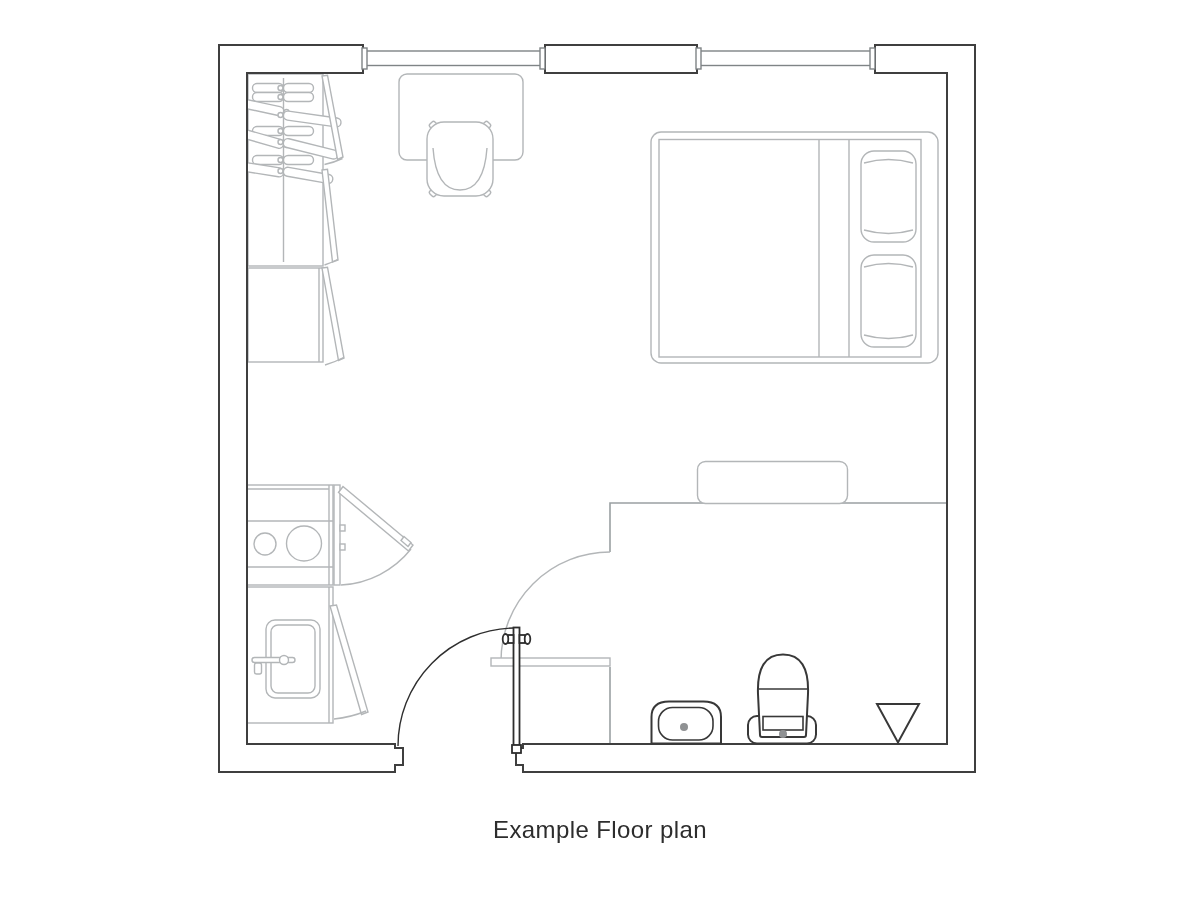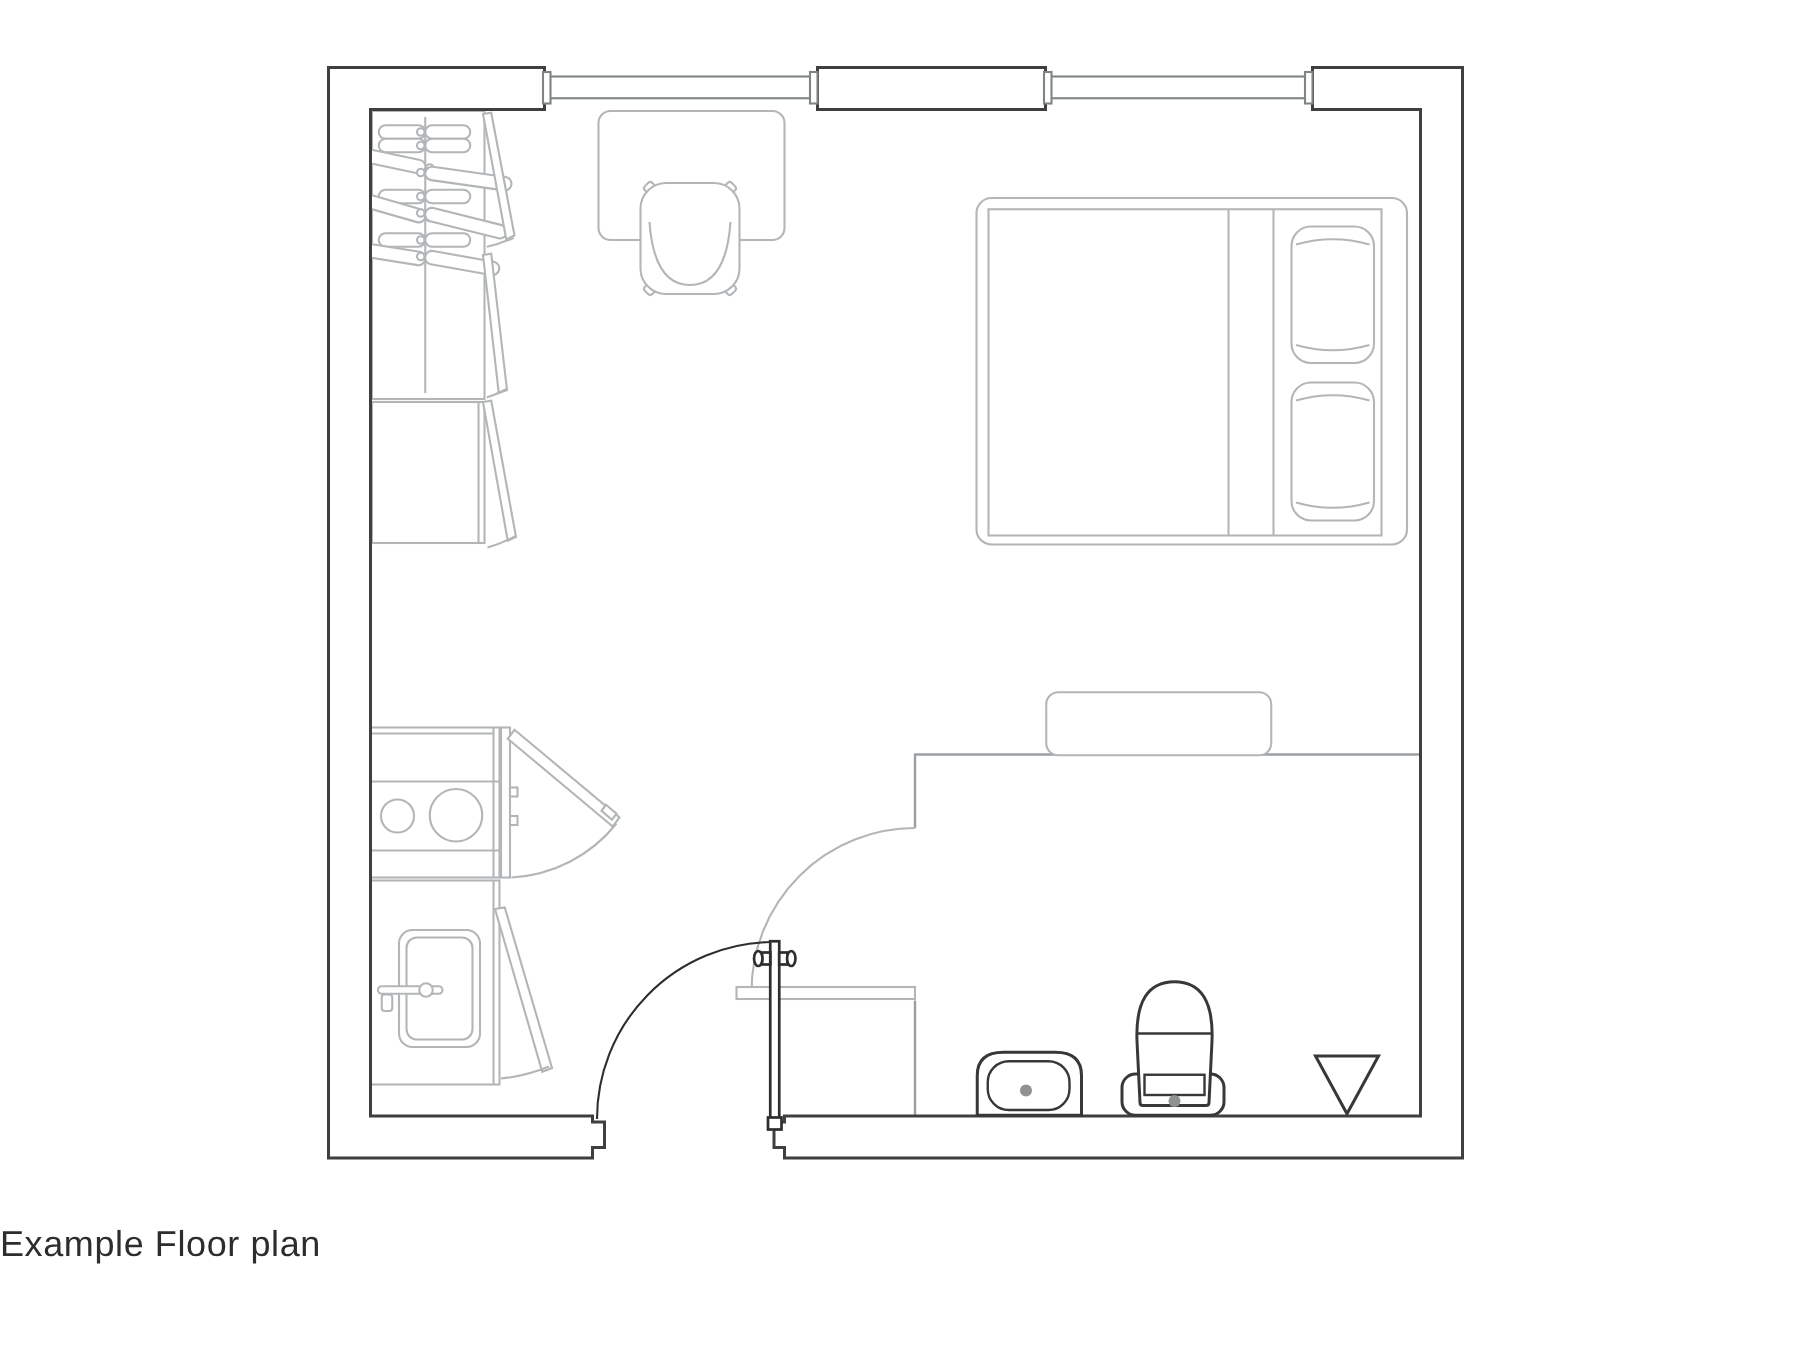--- a/index.html
+++ b/index.html
@@ -12,21 +12,21 @@
   .partition{fill:none;stroke:var(--partition);stroke-width:1.6;}
   
   .furn{fill:#fff;stroke:var(--furniture);stroke-width:1.4;}
   .furn-line{fill:none;stroke:var(--furniture);stroke-width:1.4;}
   
   .door{fill:#fff;stroke:var(--door);stroke-width:1.8;}
   .door-arc{fill:none;stroke:var(--door);stroke-width:1.4;}
   .fixture{fill:#fff;stroke:var(--fixture);stroke-width:2;}
   .fixture-line{fill:none;stroke:var(--fixture);stroke-width:1.6;}
   .dot{fill:var(--dot);stroke:none;}
-  .caption{position:absolute;left:0;top:816px;width:100%;
+  .caption{position:absolute;left:0;top:816px;width:100%;text-align:center;
            color:var(--caption_text,#2d2d2d);font-size:24px;font-weight:500;letter-spacing:0.4px;}
 </style>
 </head>
 <body>
 
 <div class="stage">
   <svg width="1200" height="900" viewBox="0 0 1200 900">
 
     <g>
       <path class="partition" d="M610,552 V503 H947"></path>

